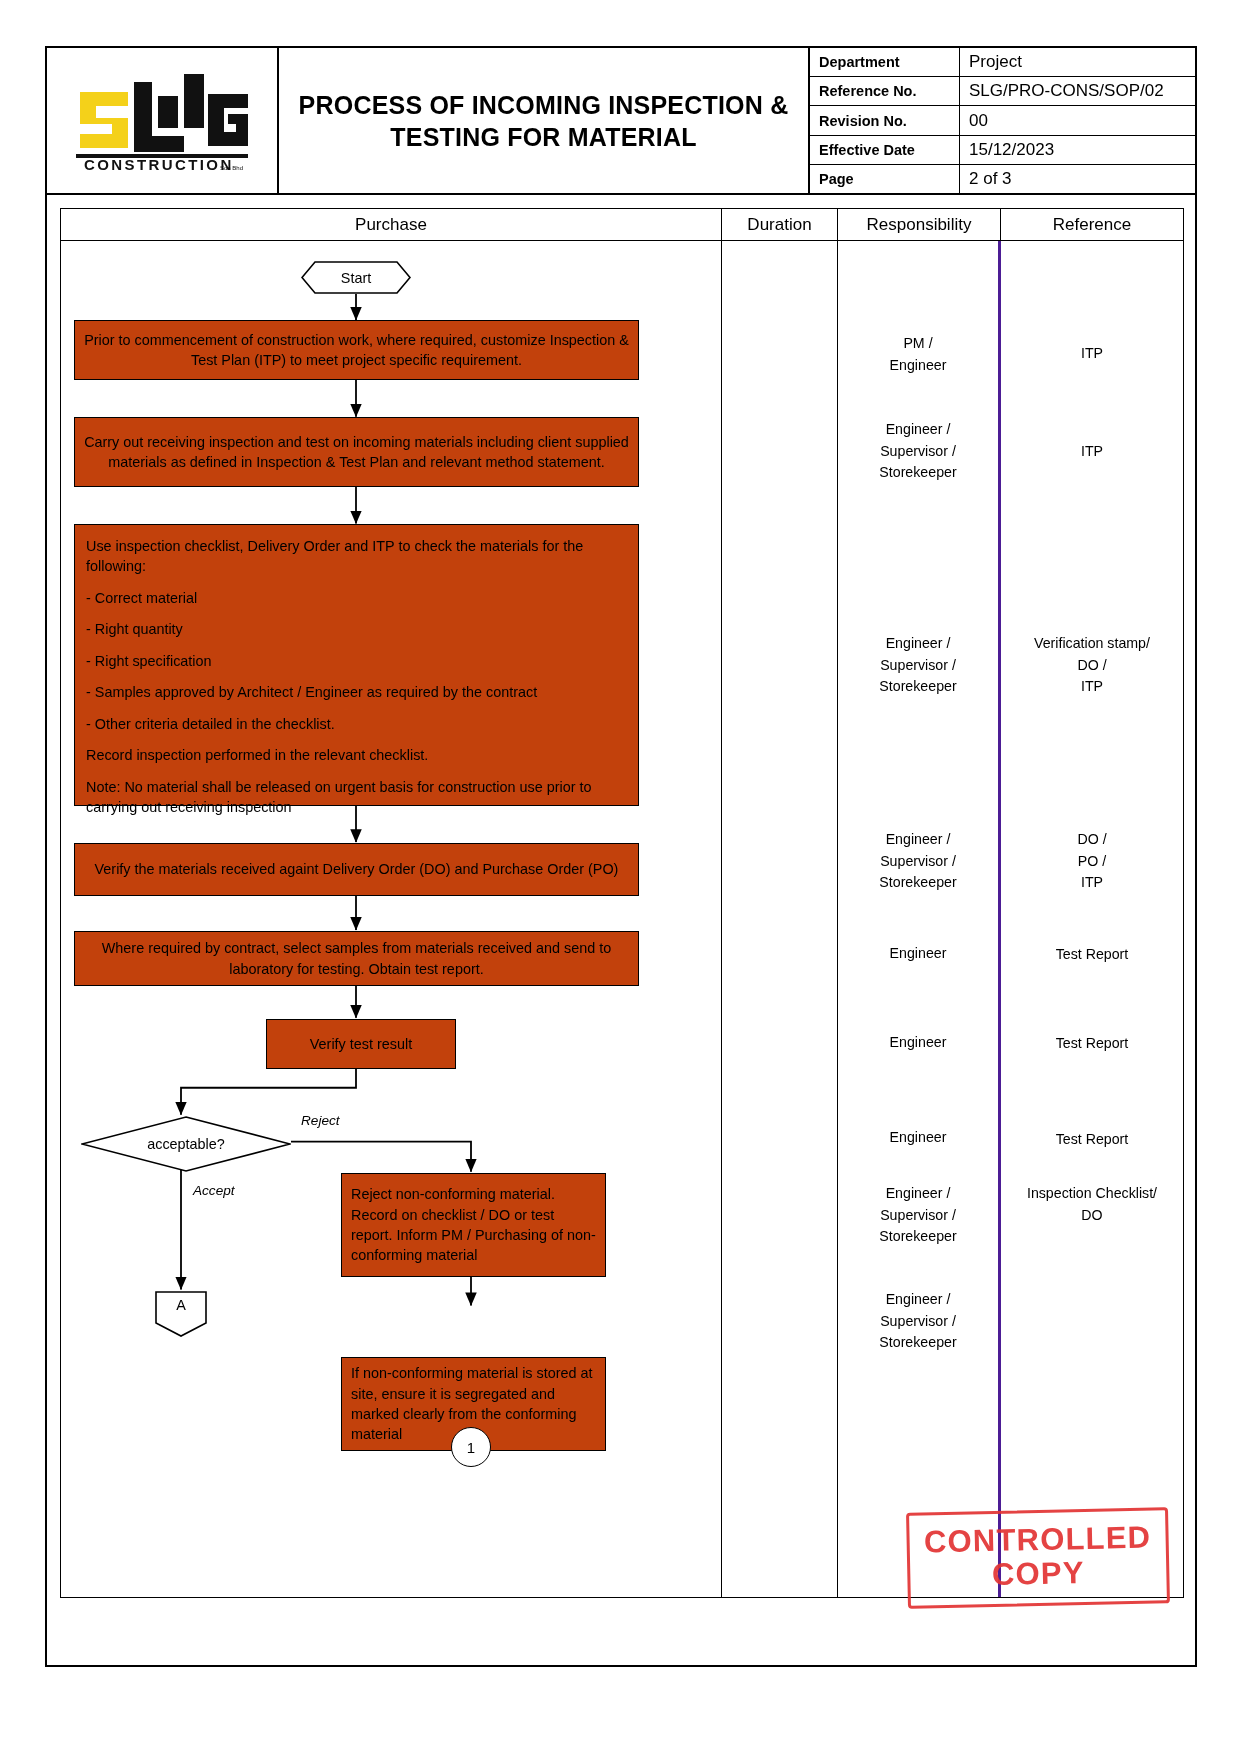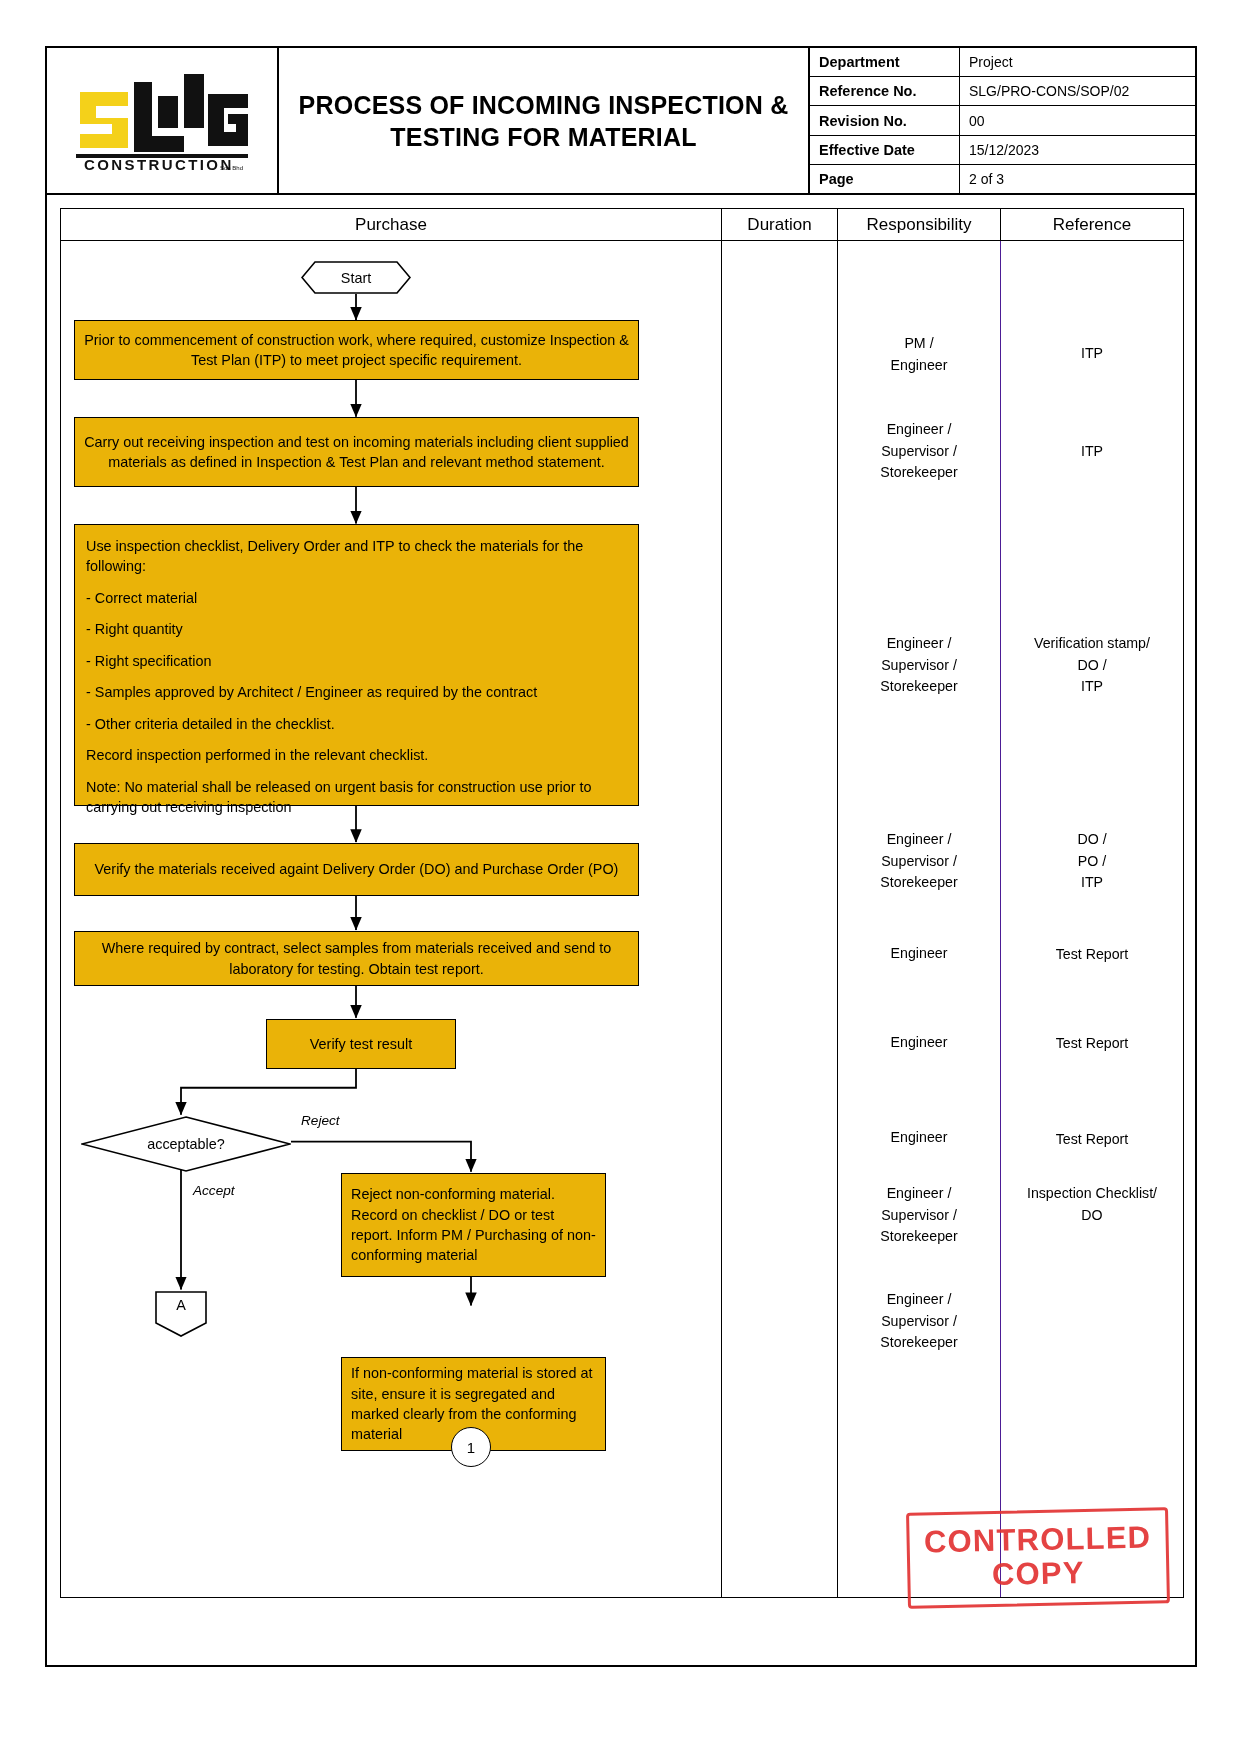--- a/index.html
+++ b/index.html
@@ -63,21 +63,21 @@
     width: 150px;
     font-weight: bold;
     font-size: 14.5px;
     padding-left: 9px;
     border-right: 1px solid #000;
     height: 100%;
     display: flex; align-items: center;
   }
   .meta-value {
     flex: 1;
-    font-size: 14px;
+    font-size: 17px;
     padding-left: 9px;
     height: 100%;
     display: flex; align-items: center; text-align: right;
   }
   
   .body-wrap {
     position: absolute;
     left: 13px; top: 160px;
     width: 1124px; height: 1390px;
     border: 1px solid #000;
@@ -97,29 +97,29 @@
   .ch-activity { width: 661px; }
   .ch-duration { width: 116px; }
   .ch-resp { width: 163px; }
   .ch-ref { flex: 1; }
   .cols {
     display: flex;
     height: calc(100% - 32px);
   }
   .col-activity { width: 661px; border-right: 1px solid #000; position: relative; height: 100%; }
   .col-duration { width: 116px; border-right: 1px solid #000; height: 100%; }
-  .col-resp { width: 163px; border-right: 1px solid #4c1d95; height: 100%; position: relative; }
+  .col-resp { width: 163px; border-right: 3px solid #4c1d95; height: 100%; position: relative; }
   .col-ref { flex: 1; height: 100%; position: relative; }
 
   
   .fc { position: absolute; left: 0; top: 0; width: 661px; height: 100%; }
   .node {
     position: absolute;
     border: 1.6px solid #000;
-    background: #eab308;
+    background: #c2410c;
     font-size: 14.4px;
     line-height: 1.42;
     padding: 6px 9px;
     display: flex; align-items: center;
     text-align: center;
     justify-content: center;
   }
   .node.left { text-align: left; justify-content: center; }
   .node.listbox {
     display: block;

